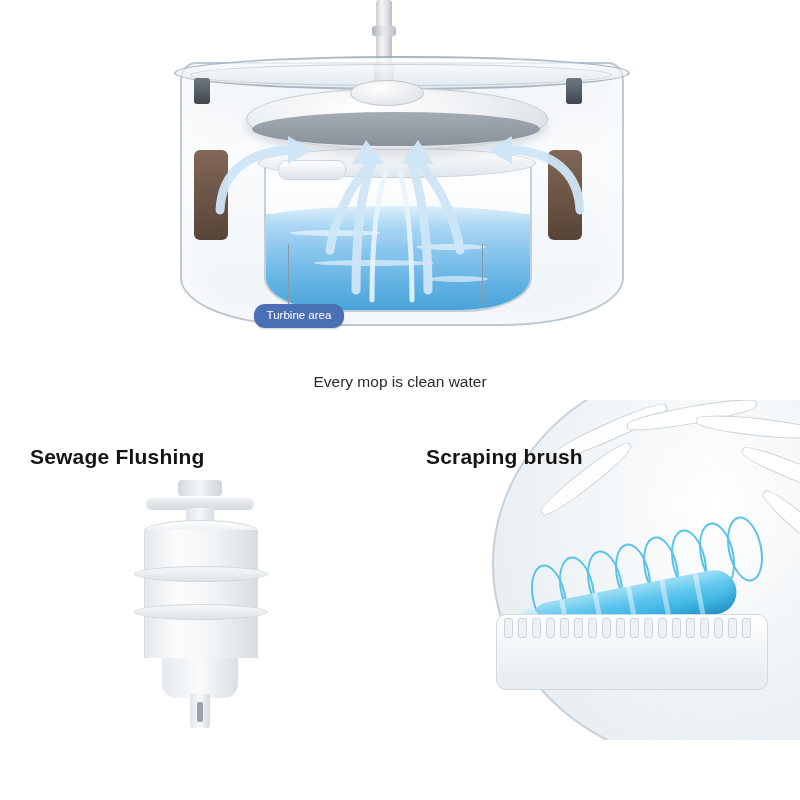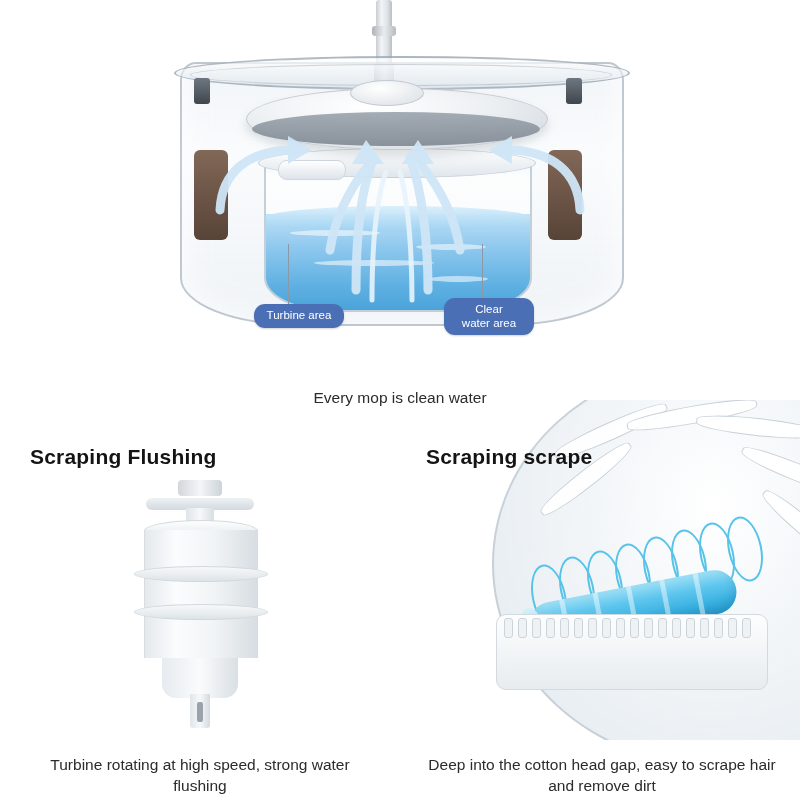--- a/index.html
+++ b/index.html
@@ -27,21 +27,21 @@
   .caption {
     font-size: 15.5px;
     color: #2b2b2b;
     text-align: center;
     line-height: 1.35;
   }
 
   
   #top-panel { left: 0; top: 0; width: 800px; height: 400px; }
   #top-heading { position: absolute; left: 44px; top: 42px; }
-  #top-caption  { position: absolute; left: 180px; top: 388px; width: 440px; }
+  #top-caption  { position: absolute; left: 180px; top: 372px; width: 440px; }
 
   .stage-top {
     position: absolute;
     left: 160px; top: 0px;
     width: 480px; height: 360px;
   }
 
   
   .pole {
     position: absolute; left: 216px; top: 0; width: 16px; height: 80px;
@@ -336,45 +336,42 @@
         <path d="M212 300 C 212 250, 216 200, 226 172"></path>
         <path d="M252 300 C 252 250, 248 200, 240 172"></path>
       </g>
     </svg>
 
     <div class="leader" style="left:128px; top:244px;"></div>
     <div class="leader" style="left:322px; top:244px;"></div>
 
     <div class="pill" style="left:94px; top:304px; width:70px;">Turbine area</div>
 
-    <div class="pill" style="left:284px; top:298px; width:70px;">Clear
-water area</div>
   </div>
 
   <div class="caption" id="top-caption">Every mop is clean water</div>
 </div>
 
 <div class="panel" id="left-panel">
 
-  <div class="heading" id="left-heading">Scraping Flushing</div>
+  <div class="heading" id="left-heading">Sewage Flushing</div>
 
   <div class="turbine">
     <div class="t-cap"></div>
     <div class="t-fin"></div>
     <div class="t-neck"></div>
     <div class="t-shoulder"></div>
     <div class="t-body"></div>
     <div class="t-ring" style="top:86px;"></div>
     <div class="t-ring" style="top:124px;"></div>
     <div class="t-base"></div>
     <div class="t-stem"></div>
     <div class="t-slot"></div>
   </div>
 
-  <div class="caption" id="left-caption">Turbine rotating at high speed, strong water flushing</div>
 </div>
 
 <div class="panel" id="right-panel">
 
   <div class="brush-stage">
     <div class="bowl"></div>
 
     <div class="vane" style="left:150px; top:22px; width:120px; transform:rotate(-24deg);"></div>
     <div class="vane" style="left:226px; top:6px;  width:130px; transform:rotate(-10deg);"></div>
     <div class="vane" style="left:296px; top:18px; width:120px; transform:rotate(6deg);"></div>
@@ -416,16 +413,15 @@
         <i style="left:154px;"></i>
       <i style="left:168px;"></i>
         <i style="left:182px;"></i>
         <i style="left:196px;"></i>
       <i style="left:210px;"></i>
         <i style="left:224px;"></i>
         <i style="left:238px;"></i>
     </div>
   </div>
 
-  <div class="heading" id="right-heading">Scraping scrape</div>
-
-  <div class="caption" id="right-caption">Deep into the cotton head gap, easy to scrape hair and remove dirt</div>
+  <div class="heading" id="right-heading">Scraping brush</div>
+
 </div>
 
 </body></html>

